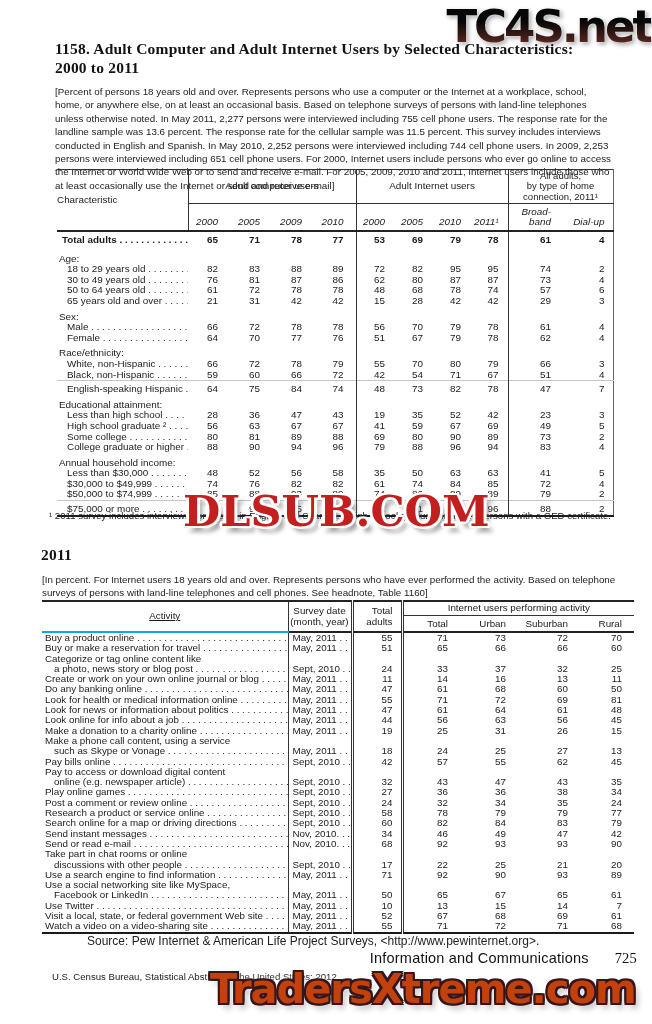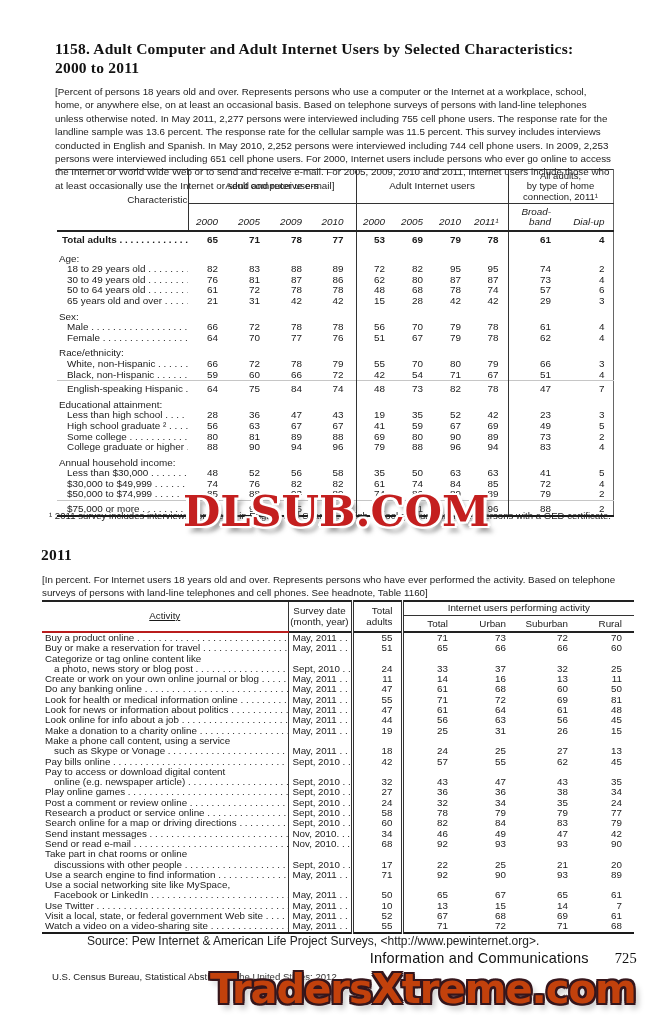--- a/index.html
+++ b/index.html
@@ -40,42 +40,42 @@
   th,td{padding:0;margin:0;font-weight:normal;}
   .clip{white-space:nowrap;overflow:hidden;}
   .pre{white-space:pre-line;}
   .num{text-align:right;vertical-align:bottom;}
 
   
   .t1158{top:169px;left:57px;width:556px;border-top:1px solid #333;
          border-bottom:2px solid #1a1a1a;border-right:1px solid #666;}
   .t1158 .h1 th{border-bottom:1px solid #333;text-align:center;vertical-align:middle;height:33px;}
   .t1158 th.char{border-bottom:2px solid #222;border-right:1px solid #333;
-                 text-align:right;vertical-align:middle;}
+                 text-align:left;vertical-align:middle;}
   .t1158 th.grp3{font-size:9.5px;line-height:10.4px;}
   .t1158 .h2 th{border-bottom:2px solid #222;vertical-align:bottom;text-align:right;
                 height:24px;padding-bottom:2px;font-style:italic;}
   .t1158 .vl{border-left:1px solid #333;}
   .t1158 td{vertical-align:bottom;}
   .t1158 td.label{padding-left:10px;}
   .t1158 tr.section td.label{padding-left:2px;}
   .t1158 tr.section td{padding-top:5px;}
   .t1158 tr.total td{font-weight:bold;padding-top:3px;padding-bottom:3px;}
   .t1158 tr.total td.label{padding-left:5px;}
   .t1158 tr.g td{border-top:1px solid #c6c6c6;padding-top:3px;}
   .t1158 .c0,.t1158 .c1,.t1158 .c2,.t1158 .c3{padding-right:12px;}
   .t1158 .c4,.t1158 .c5,.t1158 .c6,.t1158 .c7{padding-right:9px;}
   .t1158 .c8{padding-right:10px;}
   .t1158 .c9{padding-right:8px;}
 
   
   .t1159{top:600px;left:42px;width:592px;border-top:2px solid #222;
          border-bottom:2px solid #1a1a1a;font-size:9.8px;line-height:10.3px;}
   .t1159 thead th{vertical-align:middle;text-align:center;}
-  .t1159 th.act{border-bottom:2px solid #b91c1c;text-decoration:underline;}
+  .t1159 th.act{border-bottom:2px solid #0ea5e9;text-decoration:underline;}
   .t1159 th.sd{border-left:1px solid #333;border-bottom:2px solid #222;}
   .t1159 th.ta{border-left:3px double #333;border-bottom:2px solid #222;
                text-align:right;padding-right:8px;}
   .t1159 .h1 th.grp{border-left:3px double #333;border-bottom:1px solid #333;height:13px;}
   .t1159 .h2 th{border-bottom:2px solid #222;text-align:right;padding-right:12px;
                 height:13px;vertical-align:bottom;padding-bottom:2px;}
   .t1159 .h2 th.first{border-left:3px double #333;}
   .t1159 td{vertical-align:bottom;}
   .t1159 td.label{padding-left:3px;}
   .t1159 td.label .l2{padding-left:9px;}
@@ -92,20 +92,21 @@
   .footer-line{position:absolute;top:950px;left:0;width:637px;text-align:right;
                font-size:14.5px;letter-spacing:.2px;color:#111;}
   .footer-line .pg{margin-left:26px;font-family:Liberation Serif, serif;}
   .bureau{position:absolute;top:971px;left:52px;font-size:9.6px;color:#222;}
 </style>
 </head>
 <body>
 
 <div class="page">
 
+  <div class="wm-top">TC4S.net</div>
 
   <div class="t-title t1158-title">
     <div>1158. Adult Computer and Adult Internet Users by Selected Characteristics:</div>
     <div>2000 to 2011</div>
   </div>
 
   <div class="headnote t1158-note">[Percent of persons 18 years old and over. Represents persons who use a computer or the Internet  at a workplace, school, home, or anywhere else, on at least an occasional basis. Based on telephone surveys of persons with land-line telephones unless otherwise noted. In May 2011, 2,277 persons were interviewed including 755 cell phone users. The response rate for the landline sample was 13.6 percent. The response rate for the cellular sample was 11.5 percent. This survey includes interviews conducted in English and Spanish. In May 2010, 2,252 persons were interviewed including 744 cell phone users. In 2009, 2,253 persons were interviewed including 651 cell phone users. For 2000, Internet users include persons who ever go online to access the Internet or World Wide Web or to send and receive e-mail. For 2005, 2009, 2010 and 2011, Internet users include those who at least occasionally use the Internet or send and receive e-mail]</div>
 
   <table class="t1158">
     <colgroup>

